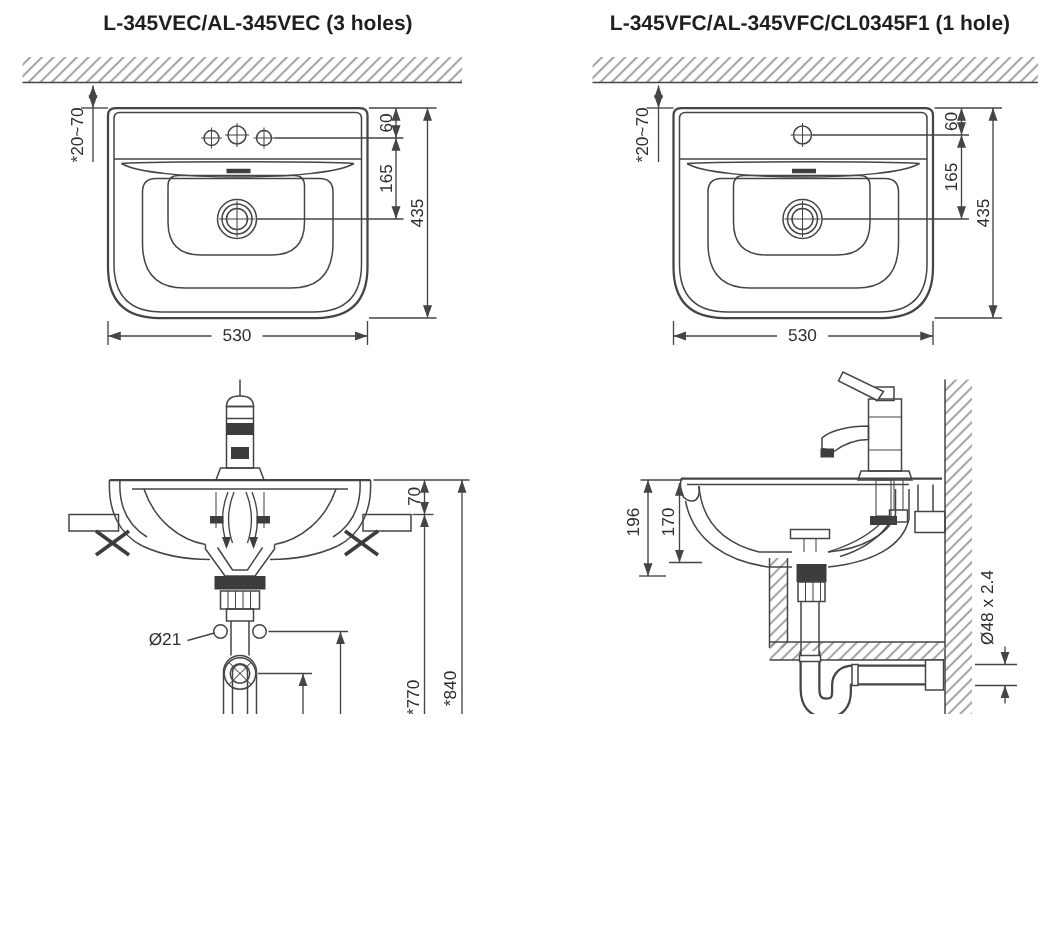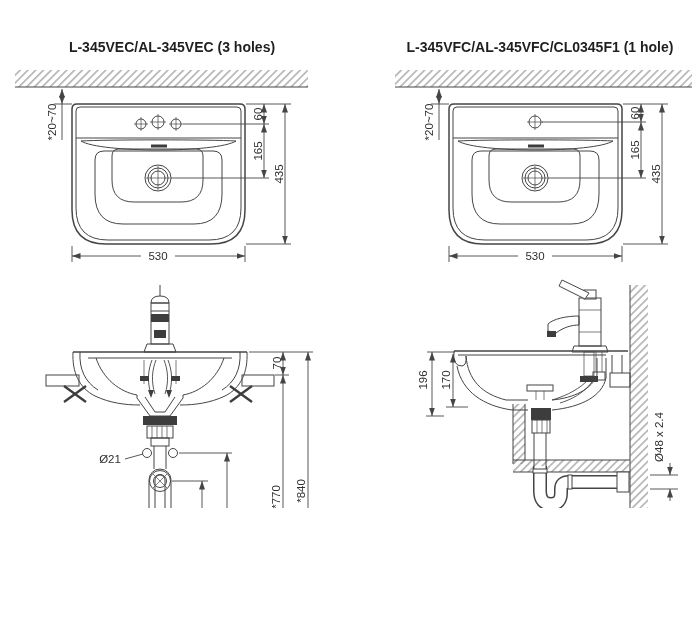--- a/index.html
+++ b/index.html
@@ -1,17 +1,17 @@
 <!DOCTYPE html>
 <html><head>
 <meta charset="utf-8">
 <style>
   html,body { margin:0; padding:0; background:#ffffff; }
   .sheet { position:relative; width:700px; height:476px; background:#fff; overflow:hidden;
-           font-family:"Liberation Sans", sans-serif;margin-top:32px; }
+           font-family:"Liberation Sans", sans-serif; }
   svg { display:block; }
   .ln  { stroke:#454545; stroke-width:1;   fill:none; }
   .ln2 { stroke:#454545; stroke-width:1.5; fill:none; }
   .thin{ stroke:#454545; stroke-width:0.7; fill:none; }
   .dim { stroke:#454545; stroke-width:0.9; fill:none; }
   .dark{ fill:#3d3d3d; stroke:none; }
   .wfill{ fill:#ffffff; }
   .txt { font:11.5px "Liberation Sans", sans-serif; fill:#2f2f2f; }
   .title { font:bold 14px "Liberation Sans", sans-serif; fill:#1f1f1f; }
 </style>

